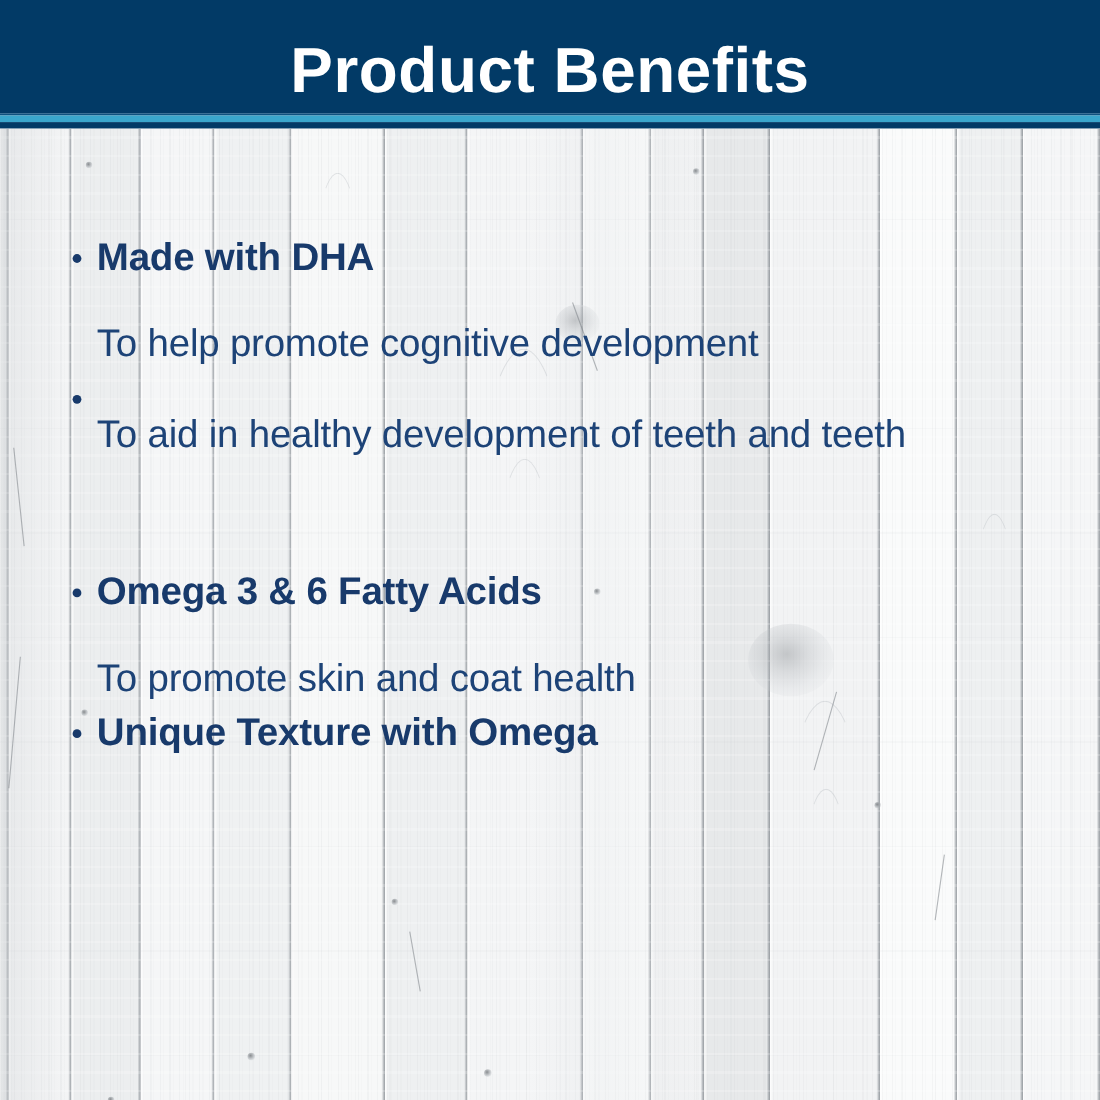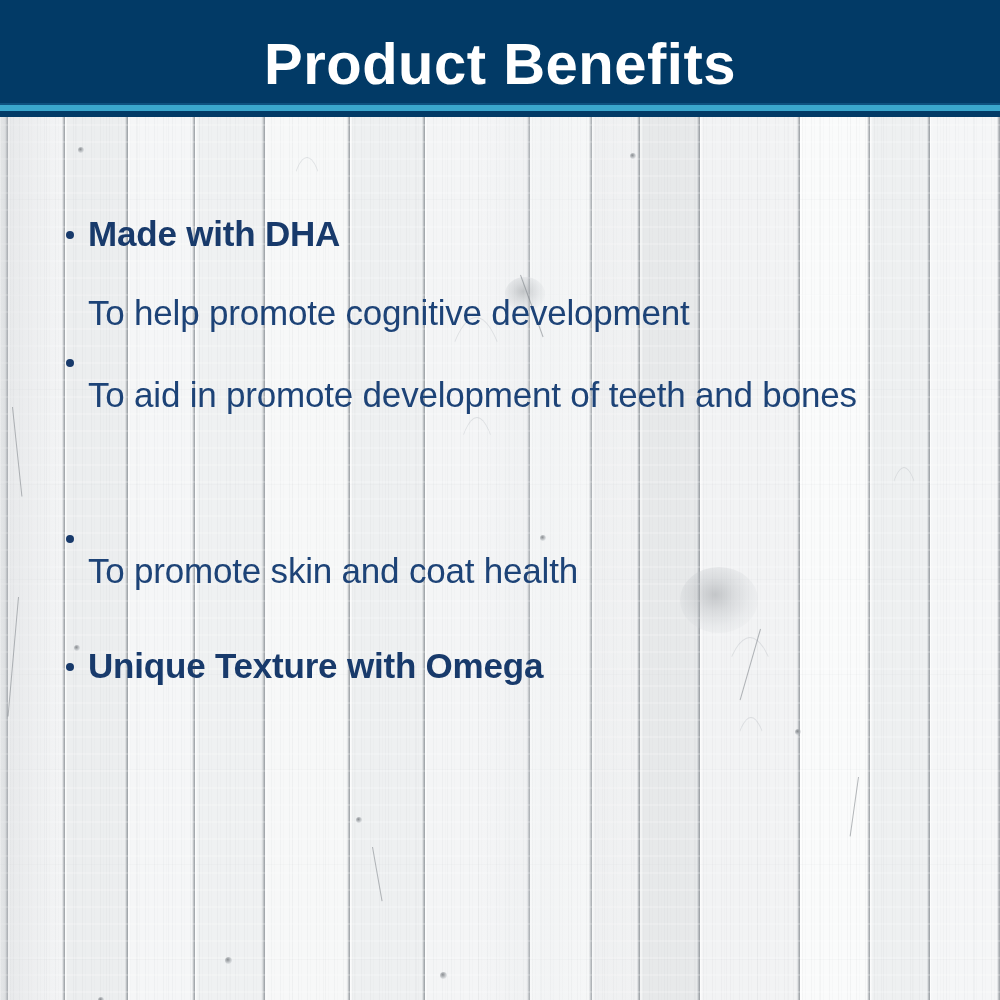--- a/index.html
+++ b/index.html
@@ -328,26 +328,27 @@
         <span class="bullet-dot"></span>
         <span>Made with DHA</span>
       </div>
       <div class="bullet-sub">To help promote cognitive development</div>
     </div>
 
     <div class="bullet-block" style="top:222px;">
       <div class="bullet-head">
         <span class="bullet-dot"></span>
       </div>
-      <div class="bullet-sub">To aid in promote development of teeth and bones</div>
+      <div class="bullet-sub">To aid in healthy development of teeth and teeth</div>
     </div>
 
     <div class="bullet-block" style="top:398px;">
       <div class="bullet-head">
         <span class="bullet-dot"></span>
+        <span>Omega 3 &amp; 6 Fatty Acids</span>
       </div>
       <div class="bullet-sub">To promote skin and coat health</div>
     </div>
 
     <div class="bullet-block" style="top:526px;">
       <div class="bullet-head">
         <span class="bullet-dot"></span>
         <span>Unique Texture with Omega</span>
       </div>
     </div>

